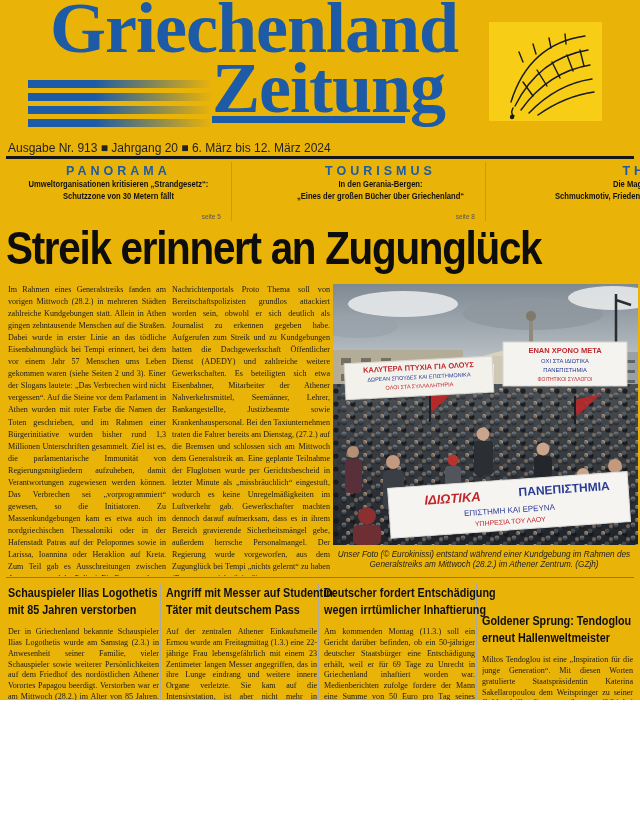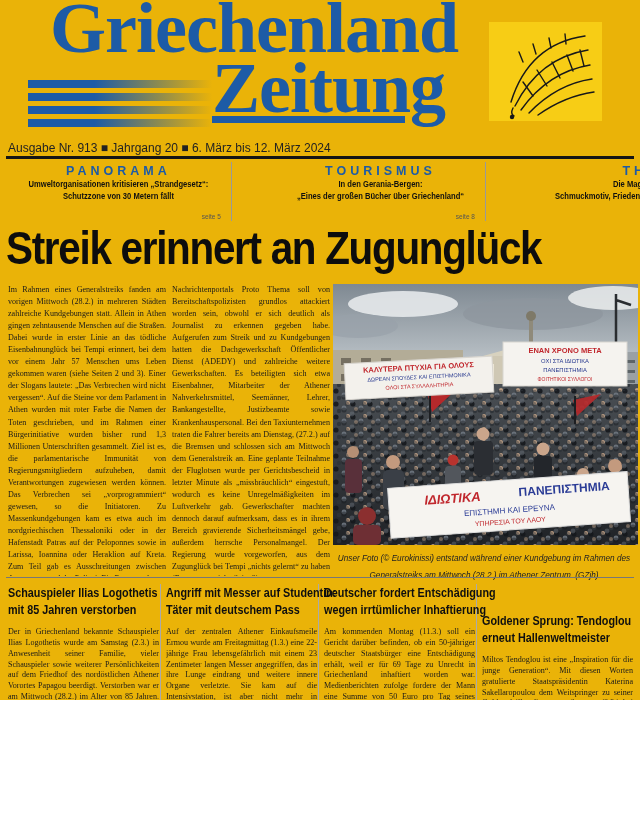--- a/index.html
+++ b/index.html
@@ -35,21 +35,21 @@
   
   .headline{position:absolute;top:224px;left:6px;font-family:"Liberation Sans",sans-serif;
             font-weight:bold;font-size:47px;line-height:1;letter-spacing:-1.5px;color:#0d0d0d;
             white-space:nowrap;transform:scaleX(.86);transform-origin:0 50%;}
   .leadcol{position:absolute;top:284px;width:158px;height:292px;overflow:hidden;
            text-align:justify;font-size:8.1px;line-height:12.05px;}
   #lc1{left:8px;} #lc2{left:172px;}
   .photo{position:absolute;left:333px;top:284px;width:305px;height:261px;background:#666;}
   .caption{position:absolute;left:330px;top:550px;width:308px;text-align:center;
            font-family:"Liberation Sans",sans-serif;font-style:italic;font-size:8.2px;
-           line-height:17px;color:#222;}
+           line-height:10px;color:#222;}
   .divider{position:absolute;top:577px;left:6px;right:6px;height:1px;background:#777;}
 
   
   .bart{position:absolute;top:585px;width:151px;}
   #ba0{left:8px;} #ba1{left:166px;} #ba2{left:324px;} #ba3{left:482px;margin-top:28px;}
   .vrule{position:absolute;top:584px;width:1px;height:232px;background:#aaa;}
   #vr0{left:160px;} #vr1{left:318px;} #vr2{left:476px;}
   .btitle{font-family:"Liberation Sans",sans-serif;font-weight:bold;font-size:13.5px;
           line-height:16.5px;color:#0f0f0f;white-space:nowrap;
           transform:scaleX(.8);transform-origin:0 50%;}

